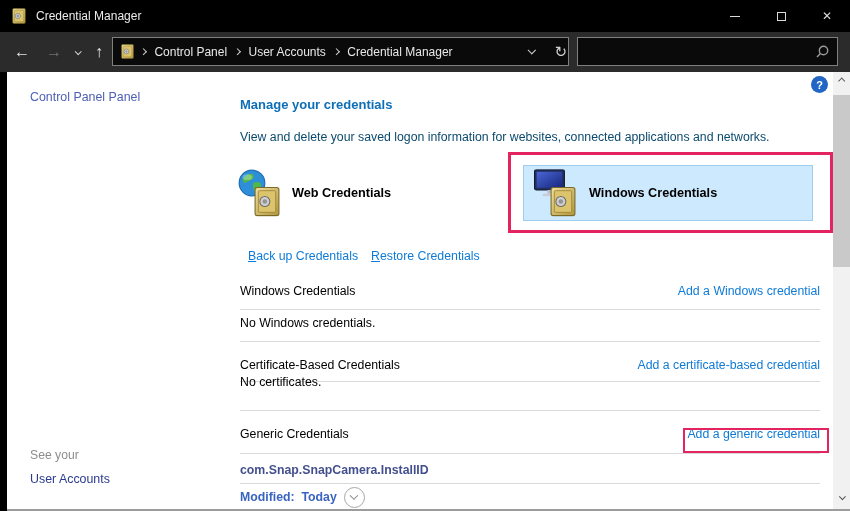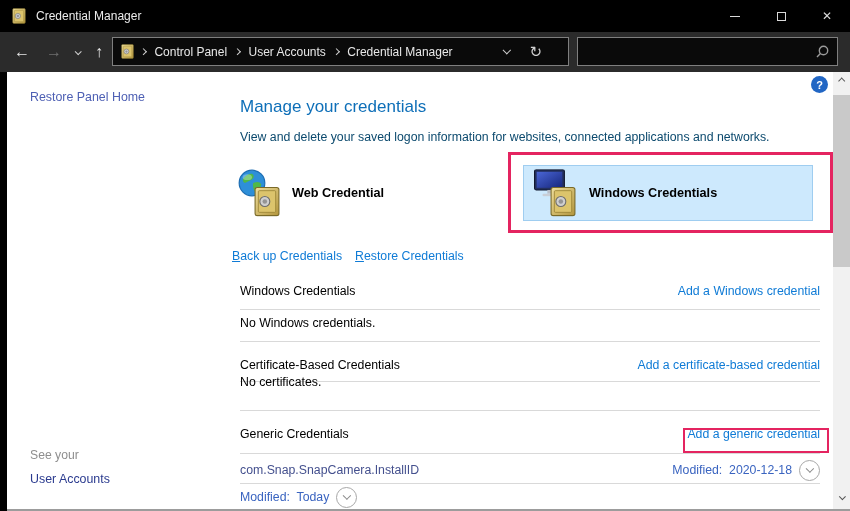--- a/index.html
+++ b/index.html
@@ -26,21 +26,21 @@
   #nav-forward { left:40px; width:28px; color:#6f6f6f; }
   #nav-up { left:86px; width:26px; }
   #nav-history { left:68px; width:18px; }
   .chev { display:inline-block; border:solid #cfcfcf; border-width:0 1.5px 1.5px 0; padding:2.6px; }
   .chev.down { transform:rotate(45deg) translateY(-1px); }
   .chev.right { transform:rotate(-45deg); padding:2.2px; }
   .chev.up { transform:rotate(-135deg); }
   .chev.sm { padding:2px; }
   .field { position:absolute; top:5px; height:29px; background:#0a0a0a; border:1px solid #7f7f7f;
     display:flex; align-items:center; }
-  #crumb-bar { left:112px; width:457px; padding:0 26px 0 7px; }
+  #crumb-bar { left:112px; width:457px; padding:0 1px 0 7px; }
   #crumb-bar .sep { margin:0 4px; }
   .crumb-item { color:#e8e8e8; font-size:12px; margin:0 4px; white-space:nowrap; }
   #crumb-icon { width:15px; height:15px; margin-right:2px; }
   #crumb-dd { margin-left:auto; }
   #refresh-btn { margin-left:20px; color:#cfcfcf; font-size:15px; line-height:1; }
   #search-box { left:577px; width:261px; padding:0 8px; }
   #search-input { flex:1; background:transparent; border:none; outline:none; color:#e8e8e8;
     font-size:12px; font-family:inherit; }
   #search-icon { flex:0 0 auto; }
 
@@ -51,49 +51,49 @@
   #help-btn { position:absolute; left:811px; top:76px; width:17px; height:17px; border-radius:50%;
     background:#2166c4; color:#fff; font-size:11px; font-weight:bold; display:flex;
     align-items:center; justify-content:center; }
 
   
   #cp-home { position:absolute; left:30px; top:90px; font-size:12.4px; color:var(--sidebar_link,#4e60b4); }
   #see-also { position:absolute; left:30px; top:448px; font-size:12.2px; color:var(--see_also,#8e8e8e); }
   #user-accounts { position:absolute; left:30px; top:472px; font-size:12.4px; color:var(--user_accounts,#2b3b8f); }
 
   
-  #page-heading { position:absolute; left:240px; top:97px; font-size:17px; font-weight:400;
+  #page-heading { position:absolute; left:240px; top:97px; font-size:13px; font-weight:700;
     color:var(--heading,#0e6fb8); }
   #page-desc { position:absolute; left:240px; top:130px; font-size:12.3px; color:#0c4a6e; }
 
   .vault { position:absolute; height:56px; display:flex; align-items:center; }
   #web-vault { left:238px; top:165px; gap:8px; }
   #win-sel { left:523px; top:165px; width:290px; background:var(--selection_bg,#cde9fd);
     border:1px solid var(--selection_border,#9fcdf0); padding-left:10px; gap:9px; }
   .vault-label { font-size:12.7px; font-weight:bold; color:#000; white-space:nowrap; }
   .vault-icon { position:relative; width:46px; height:50px; flex:0 0 auto; }
   .vault-icon .under { position:absolute; left:0; top:1px; }
   .vault-icon .safe-over { position:absolute; left:16px; top:18px; width:26px; height:31px; }
 
   .anno-box { position:absolute; border:3px solid var(--annotation,#e42460); pointer-events:none; }
   #anno-win { left:508px; top:152px; width:325px; height:81px; }
   #anno-generic { left:683px; top:428px; width:146px; height:25px; border-width:2.5px; }
 
-  #actions-row { position:absolute; left:232px; top:249px; display:flex; gap:13px; }
+  #actions-row { position:absolute; left:248px; top:249px; display:flex; gap:13px; }
   .cmd-link { font-size:12.3px; color:var(--link,#0f7bd6); display:inline-block; }
   .accel::first-letter { text-decoration:underline; }
 
   .sec-row { position:absolute; left:240px; width:580px; display:flex; justify-content:space-between;
     align-items:baseline; }
   .sec-title { font-size:12.3px; color:#000; }
   .rule { position:absolute; left:240px; width:580px; height:1px; background:#d9d9d9; }
   .empty-text { position:absolute; left:240px; font-size:12.3px; color:#000; }
 
   .cred-row { position:absolute; left:240px; width:580px; height:24px; display:flex;
-    align-items:center; justify-content:space-between; }
+    align-items:center; justify-content:space-between;font-weight:bold; }
   .cred-name { font-size:12.3px; color:var(--item_name,#44508e); }
   .cred-right { display:flex; align-items:center; gap:7px; }
   .cred-modified { font-size:12.3px; color:var(--modified,#3a64c0); white-space:pre; }
   .expand-btn { width:21px; height:21px; border:1.5px solid #a7a7a7; border-radius:50%;
     display:flex; align-items:center; justify-content:center; }
   .expand-btn .chev { border-color:#8b8b8b; padding:2.4px; transform:rotate(45deg) translate(-1px,-1px); }
 
   
   #scrollbar { position:absolute; left:833px; top:72px; width:17px; height:437px; background:#f1f1f1; }
   #sb-up { position:absolute; left:0; top:2px; width:17px; height:14px; display:flex;
@@ -196,37 +196,37 @@
     </div>
   </div>
 
   <div id="left-edge"></div>
   <div id="bottom-edge"></div>
 
   <div id="help-btn">
       <span>?</span>
     </div>
 
-  <div id="cp-home">Restore Panel Home</div>
+  <div id="cp-home">Control Panel Panel</div>
   <div id="see-also">See your</div>
   <div id="user-accounts">User Accounts</div>
 
   <h1 id="page-heading">Manage your credentials</h1>
   <div id="page-desc">View and delete your saved logon information for websites, connected applications and networks.</div>
 
   <div id="web-vault" class="vault">
     <span class="vault-icon">
       <svg class="under" width="28" height="28" viewBox="0 0 24 24">
           <use href="#globe-sym"></use>
         </svg>
       <svg class="safe-over" viewBox="0 0 24 28">
           <use href="#safe-sym"></use>
         </svg>
     </span>
-    <span class="vault-label">Web Credential</span>
+    <span class="vault-label">Web Credentials</span>
   </div>
 
   <div id="win-sel" class="vault">
     <span class="vault-icon">
       <svg class="under" width="32" height="28" viewBox="0 0 30 26">
           <use href="#monitor-sym"></use>
         </svg>
       <svg class="safe-over" viewBox="0 0 24 28">
           <use href="#safe-sym"></use>
         </svg>
@@ -258,26 +258,20 @@
 
   <div class="sec-row" style="top:427px;">
     <span class="sec-title">Generic Credentials</span>
     <a class="cmd-link">Add a generic credential</a>
   </div>
   <div id="anno-generic" class="anno-box"></div>
   <div class="rule" style="top:453px;"></div>
 
   <div class="cred-row" style="top:458px;">
     <span class="cred-name">com.Snap.SnapCamera.InstallID</span>
-    <span class="cred-right">
-      <span class="cred-modified">Modified:  2020-12-18</span>
-      <span class="expand-btn">
-          <span class="chev"></span>
-        </span>
-    </span>
   </div>
   <div class="rule" style="top:483px;"></div>
 
   <div class="cred-row" style="top:485px;">
     <span class="cred-right">
       <span class="cred-modified">Modified:  Today</span>
       <span class="expand-btn">
           <span class="chev"></span>
         </span>
     </span>

